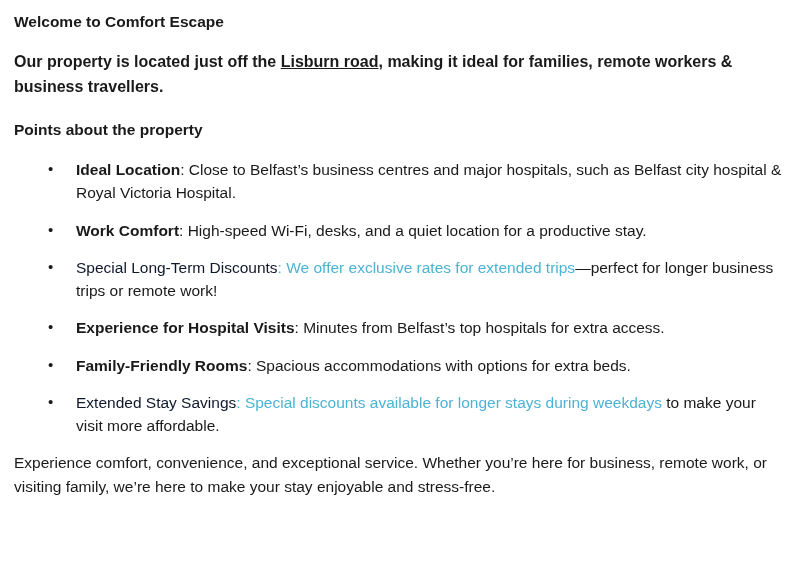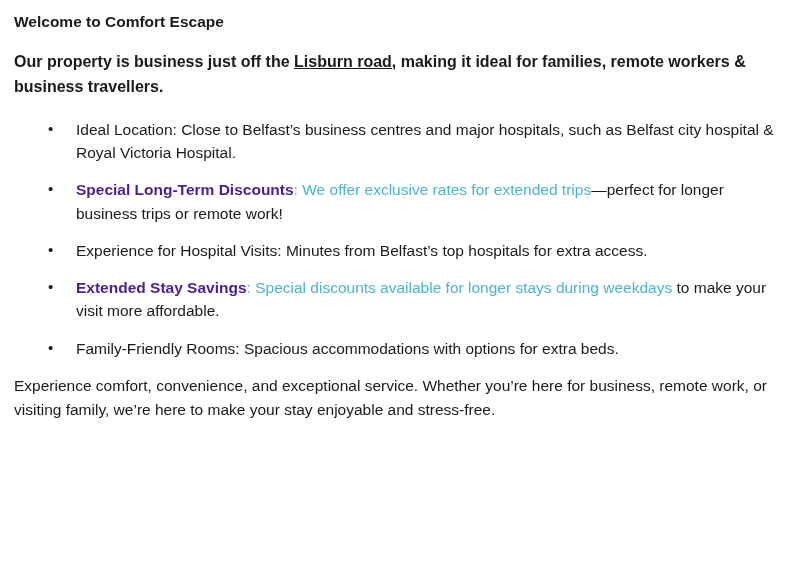--- a/index.html
+++ b/index.html
@@ -20,21 +20,21 @@
     position: relative;
     width: 806px;
     height: 564px;
     box-sizing: border-box;
     padding: 10px 22px 0 14px;
   }
   p {
     margin: 0 0 0 0;
   }
   .bold {
-    font-weight: normal;
+    font-weight: bold;
   }
   .heading {
     font-weight: bold;
     font-size: 15.5px;
     margin-bottom: 17px;
   }
   .lead {
     font-weight: bold;
     font-size: 16px;
     line-height: 1.55;
@@ -60,22 +60,22 @@
     position: absolute;
     left: -28px;
     top: 0;
     font-size: 15px;
     color: #1a1a1a;
   }
   .accent {
     color: #4db3d3;
   }
   .accent-bold {
-    color: #4c1d95;
-    font-weight: bold;
+    color: #0f172a;
+    font-weight: normal;
   }
   .section-head {
     font-weight: bold;
     margin-bottom: 16px;
     position: relative;
   }
   .caret {
     position: absolute;
     left: -2px;
     top: -2px;
@@ -92,40 +92,44 @@
     margin-top: 14px;
   }
 </style>
 </head>
 <body>
 
 <div class="page">
 
   <p class="heading">Welcome to Comfort Escape</p>
 
-  <p class="lead"><span>Our property is business just off the </span><a class="link" href="#">Lisburn road</a><span>, making it ideal for families, remote workers &amp; business travellers.</span></p>
+  <p class="lead"><span>Our property is located just off the </span><a class="link" href="#">Lisburn road</a><span>, making it ideal for families, remote workers &amp; business travellers.</span></p>
 
+  <p class="heading">Points about the property</p>
 
   <ul>
     <li>
       <span class="bold">Ideal Location</span><span>: </span><span>Close to Belfast’s business centres and major hospitals, such as Belfast city hospital &amp; Royal Victoria Hospital.</span>
+    </li>
+    <li>
+      <span class="bold">Work Comfort</span><span>: </span><span>High-speed Wi-Fi, desks, and a quiet location for a productive stay.</span>
     </li>
     <li>
       <span class="accent-bold">Special Long-Term Discounts</span><span class="accent">: </span><span class="accent">We offer exclusive rates for extended trips</span><span>—perfect for longer business trips or remote work!</span>
     </li>
   </ul>
 
 
   <ul>
     <li>
       <span class="bold">Experience for Hospital Visits</span><span>: </span><span>Minutes from Belfast’s top hospitals for extra access.</span>
     </li>
     <li>
-      <span class="accent-bold">Extended Stay Savings</span><span class="accent">: </span><span class="accent">Special discounts available for longer stays during weekdays</span><span> to make your visit more affordable.</span>
+      <span class="bold">Family-Friendly Rooms</span><span>: </span><span>Spacious accommodations with options for extra beds.</span>
     </li>
     <li>
-      <span class="bold">Family-Friendly Rooms</span><span>: </span><span>Spacious accommodations with options for extra beds.</span>
+      <span class="accent-bold">Extended Stay Savings</span><span class="accent">: </span><span class="accent">Special discounts available for longer stays during weekdays</span><span> to make your visit more affordable.</span>
     </li>
   </ul>
 
   <p class="closing-body">Experience comfort, convenience, and exceptional service. Whether you’re here for business, remote work, or visiting family, we’re here to make your stay enjoyable and stress-free.</p>
 
 </div>
 
 </body></html>

